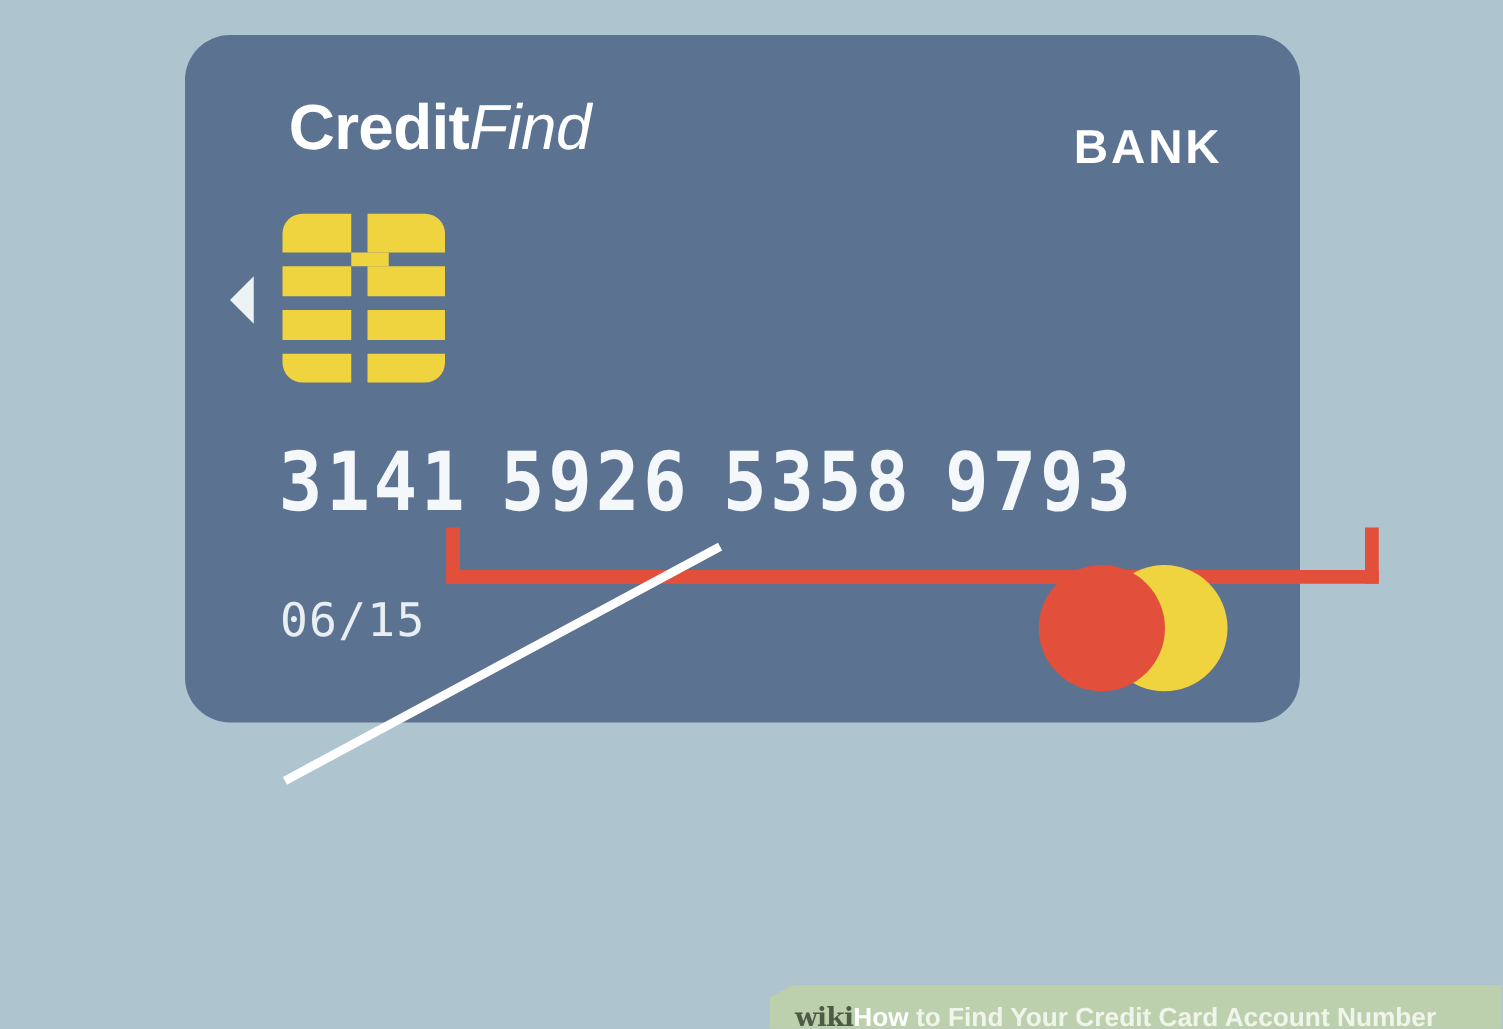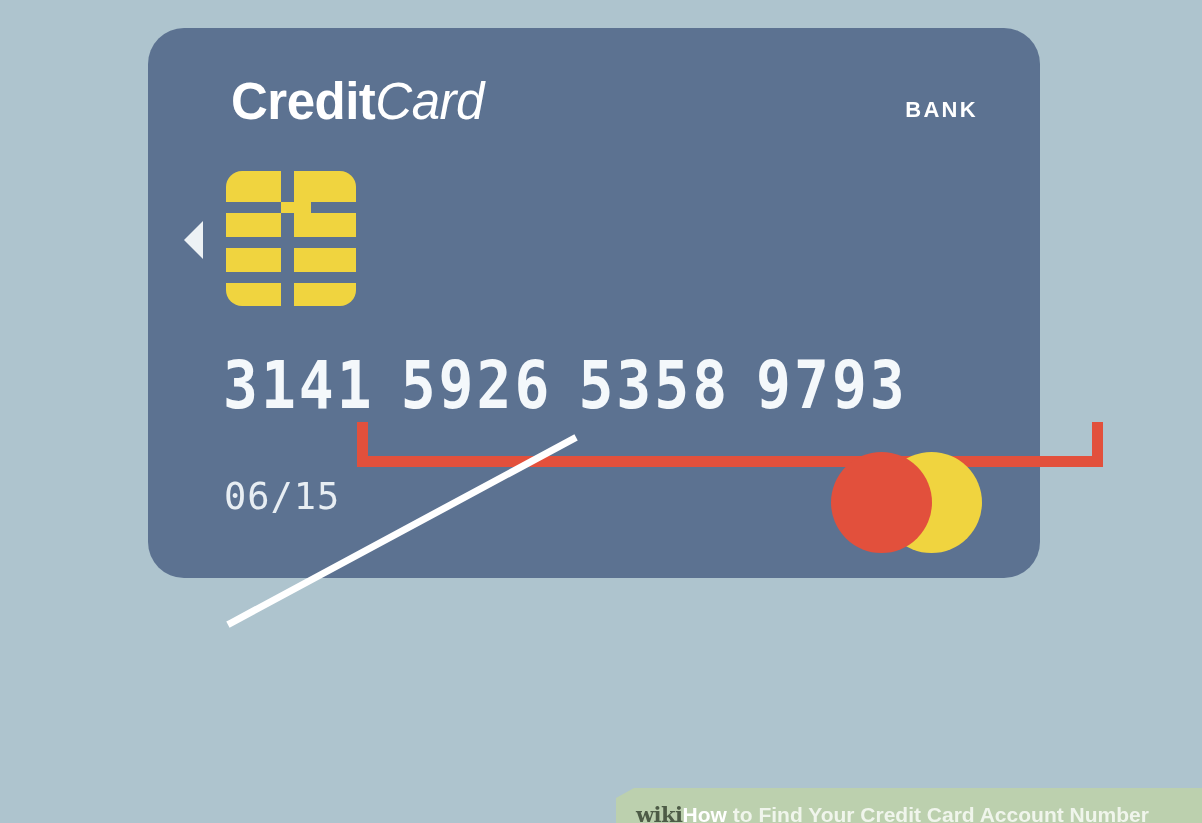--- a/index.html
+++ b/index.html
@@ -50,21 +50,21 @@
   .brand .b2 {
     font-style: italic;
     font-weight: normal;
     letter-spacing: -0.5px;
   }
 
   .bank {
     position: absolute;
     right: 62px;
     top: 69px;
-    font-size: 22px;
+    font-size: 38px;
     font-weight: bold;
     color: #ffffff;
     letter-spacing: 2.3px;
     white-space: nowrap;
   }
 
   
   .chip-wrap {
     position: absolute;
     left: 78px;
@@ -271,21 +271,21 @@
   }
 </style>
 </head>
 <body>
 
 <div id="stage">
 
   <div class="card">
 
     <div class="brand">
-      <span class="b1">Credit</span><span class="b2">Card</span>
+      <span class="b1">Credit</span><span class="b2">Find</span>
     </div>
 
     <div class="bank">BANK</div>
 
     <div class="chip-wrap">
       <div class="chip-arrow"></div>
       <div class="chip">
         <div class="hline h1"></div>
         <div class="hline h2"></div>
         <div class="hline h3"></div>

